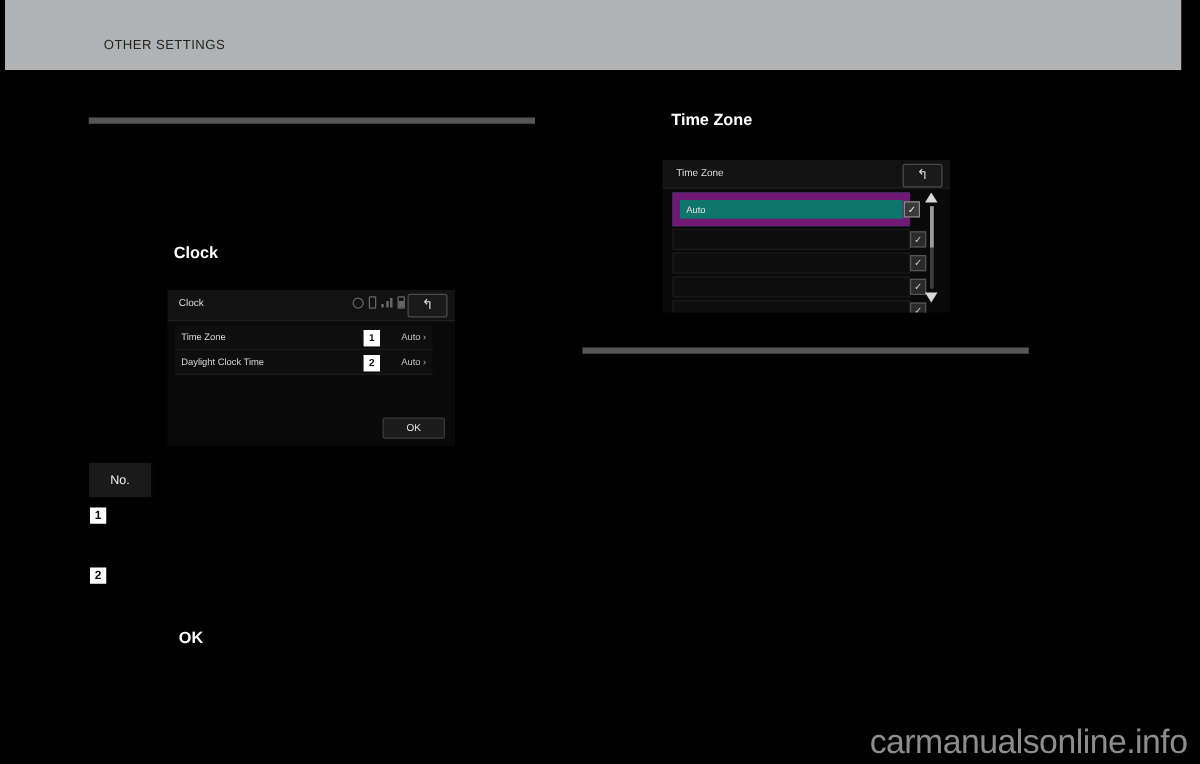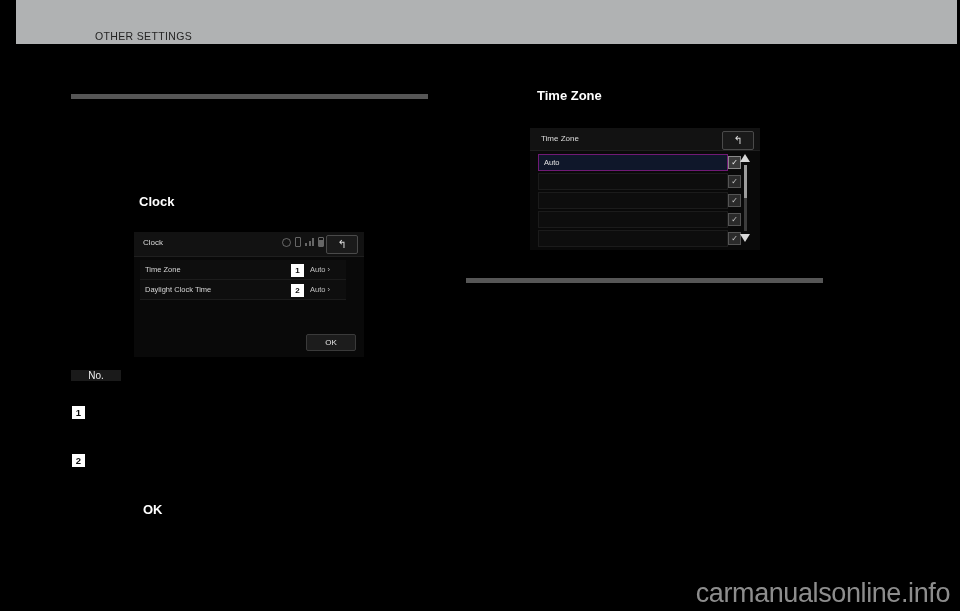--- a/index.html
+++ b/index.html
@@ -12,24 +12,24 @@
     height: 611px;
     position: relative;
     overflow: hidden;
     font-family: "Liberation Sans", sans-serif;
     color: #ffffff;
   }
 
   
   #header-band {
     position: absolute;
-    left: 16px;
+    left: 4px;
     top: 0;
     width: 941px;
-    height: 44px;
+    height: 56px;
     background: #b0b2b3;
   }
   #header-title {
     position: absolute;
     left: 79px;
     top: 30px;
     font-size: 10.5px;
     letter-spacing: 0.35px;
     color: #242424;
     white-space: nowrap;
@@ -148,21 +148,21 @@
   #clock-shot .dev-row .row-label {
     position: absolute;
     left: 5px;
     top: 5px;
     font-size: 7.5px;
     color: #d6d6d6;
     white-space: nowrap;
   }
   #clock-shot .dev-row .row-value {
     position: absolute;
-    right: 16px;
+    right: 5px;
     top: 5px;
     font-size: 7.5px;
     color: #c0c0c0;
     white-space: nowrap;
   }
   .callout {
     position: absolute;
     display: inline-flex;
     align-items: center;
     justify-content: center;
@@ -225,22 +225,22 @@
     width: 190px;
   }
   #tz-shot .tz-row {
     position: relative;
     height: 15px;
     margin-bottom: 2px;
     background: #0d0d0d;
     border: 1px solid #1b1b1b;
   }
   #tz-shot .tz-row.selected {
-    background: #0f172a;
-    border: 1px solid #701a75;
+    background: #0f766e;
+    border: 6px solid #701a75;
   }
   #tz-shot .tz-row .tz-label {
     position: absolute;
     left: 5px;
     top: 3px;
     font-size: 7.5px;
     color: #e2e2e2;
     white-space: nowrap;
   }
   #tz-shot .tz-row.dim .tz-label { color: #1a1a1a; }
@@ -301,21 +301,20 @@
   #fn-table {
     position: absolute;
     left: 71px;
     top: 370px;
     width: 356px;
   }
   #fn-table .thead {
     display: flex;
     height: 28px;
     overflow: hidden;
-    flex-direction: column;
   }
   #fn-table .th-no {
     width: 50px;
     background: #1a1a1a;
     border-right: 2px solid #000;
     display: flex;
     align-items: center;
     justify-content: center;
     font-size: 10px;
     color: #f0f0f0;

